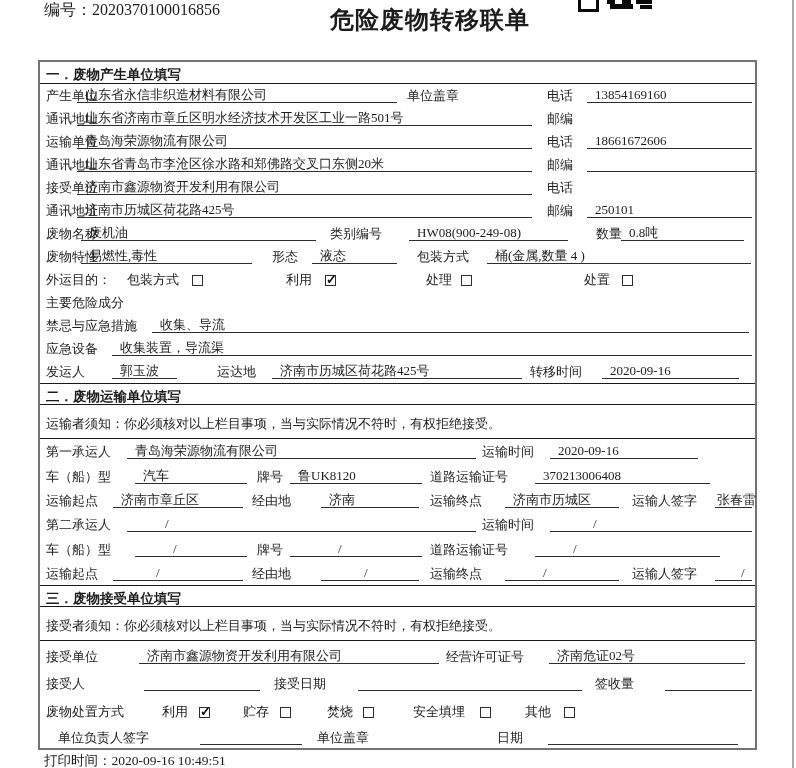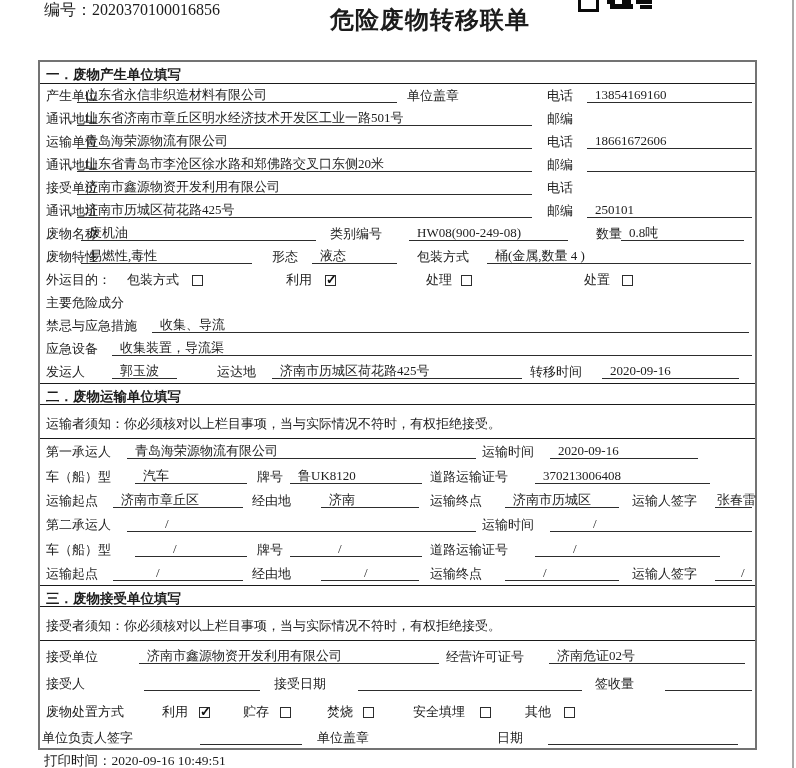--- a/index.html
+++ b/index.html
@@ -231,21 +231,21 @@
     <span class="cb" style="left:240px"></span>
     <span class="seg" style="left:287px">焚烧</span>
     <span class="cb" style="left:323px"></span>
     <span class="seg" style="left:373px">安全填埋</span>
     <span class="cb" style="left:440px"></span>
     <span class="seg" style="left:485px">其他</span>
     <span class="cb" style="left:524px"></span>
   </div>
 
   <div class="r" style="top:661px;height:26px">
-    <span class="seg" style="left:2px">单位负责人签字</span>
+    <span class="seg" style="left:18px">单位负责人签字</span>
     <span class="seg ul" style="left:160px;width:102px"></span>
     <span class="seg" style="left:277px">单位盖章</span>
     <span class="seg" style="left:457px">日期</span>
     <span class="seg ul" style="left:508px;width:190px"></span>
   </div>
 
 </div>
 
 <div class="footer"><span>打印时间：</span><span>2020-09-16 10:49:51</span></div>
 

